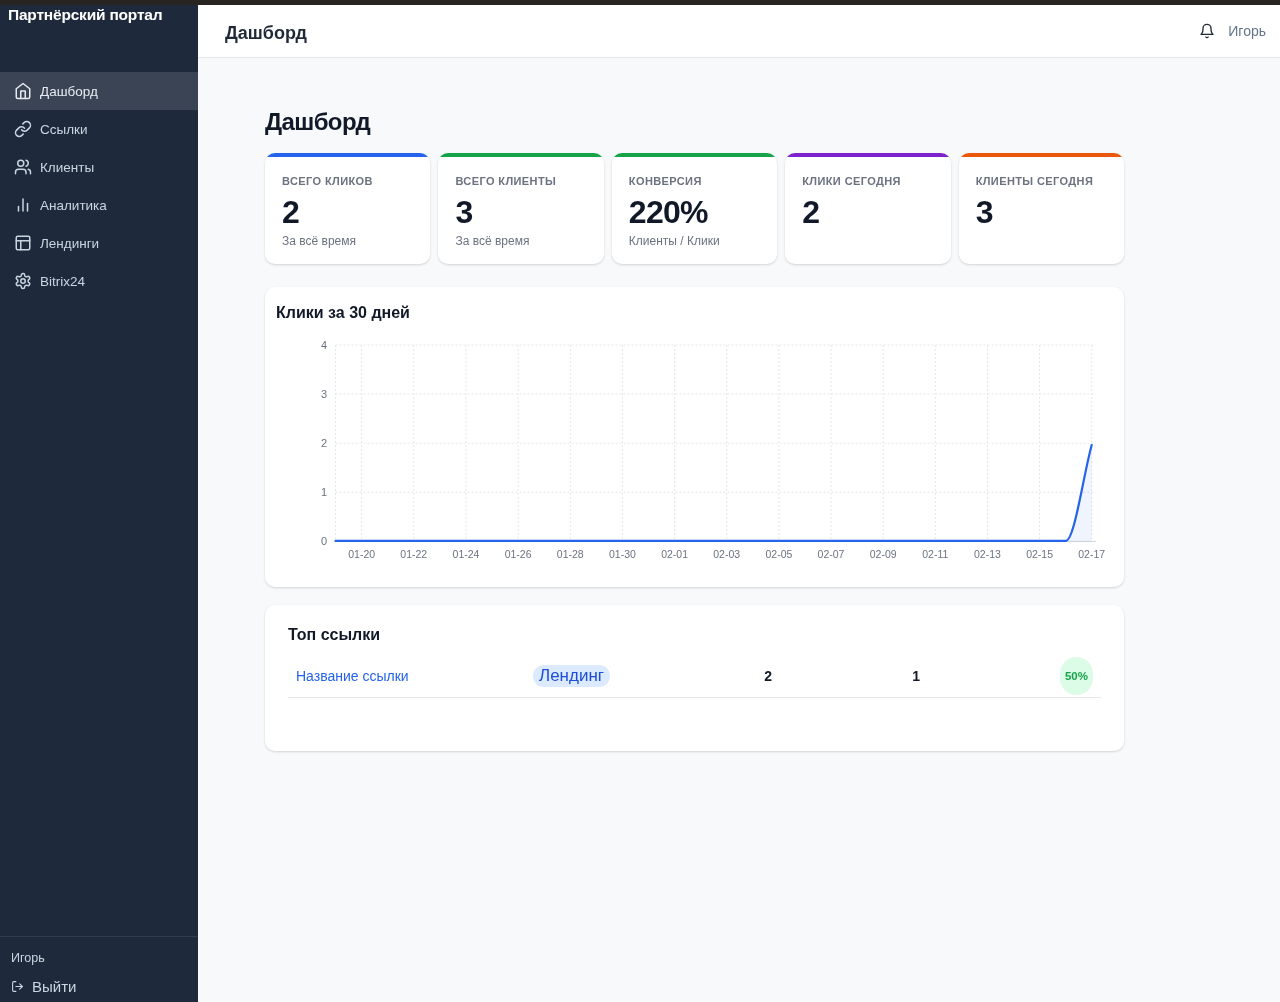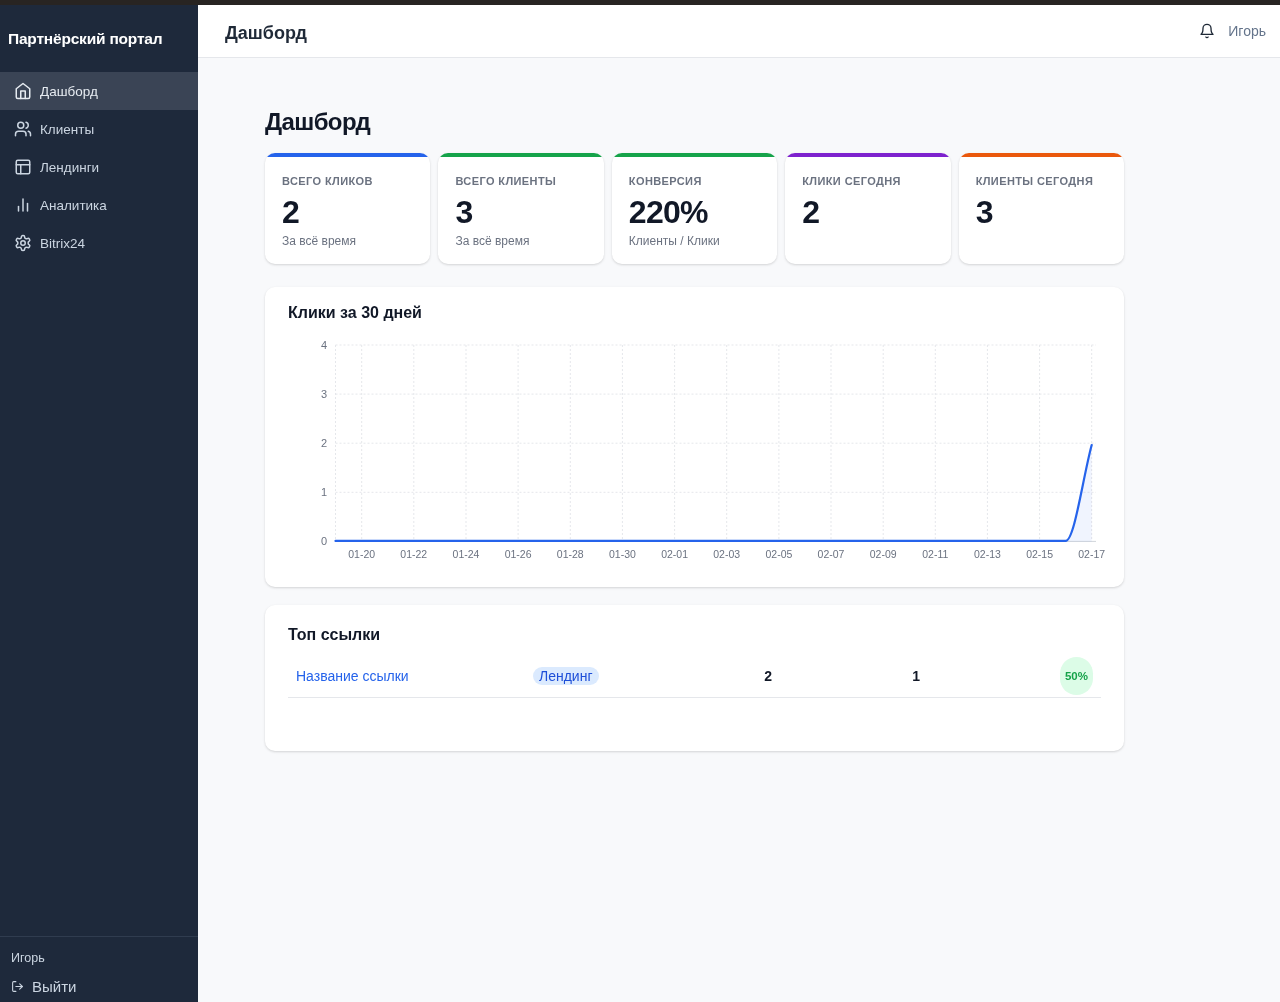--- a/index.html
+++ b/index.html
@@ -2,21 +2,21 @@
 <html lang="ru"><head>
 <meta charset="utf-8">
 <title>Партнёрский портал</title>
 <style>
   * { margin:0; padding:0; box-sizing:border-box; }
   html,body { width:1280px; height:1002px; overflow:hidden; }
   body { font-family:"Liberation Sans", sans-serif; background:#f8f9fb; position:relative; }
   .topstrip { position:absolute; left:0; top:0; width:1280px; height:5px; background:#282422; z-index:50; }
   
   .sidebar { position:absolute; left:0; top:5px; width:198px; height:997px; background:#1e293b; color:#cbd5e1; }
-  .sb-head { height:68px; display:flex; align-items:center; padding:1px 8px 0 8px; border-bottom:1px solid #303c4f; }
+  .sb-head { height:68px; display:flex; align-items:flex-start; padding:1px 8px 0 8px; border-bottom:1px solid #303c4f; }
   .sb-head h2 { font-size:15.5px; font-weight:700; color:#fff; letter-spacing:-0.2px; }
   .nav { position:absolute; top:67px; left:0; width:198px; }
   .nav a { display:flex; align-items:center; height:38px; padding:0 14px; color:#cbd5e1; text-decoration:none; font-size:13.5px; }
   .nav a.active { background:#3a4455; color:#e6ebf1; }
   .nav svg { width:18px; height:18px; margin-right:8px; flex:0 0 18px; }
   .sb-foot { position:absolute; top:931px; left:0; width:198px; height:66px; border-top:1px solid #303c4f; padding:14px 11px 0 11px; }
   .sb-user { font-size:12.5px; color:#cbd5e1; margin-bottom:13px; }
   .sb-exit { display:flex; align-items:center; font-size:15px; color:#cbd5e1; }
   .sb-exit svg { width:13px; height:13px; margin-right:8px; }
   
@@ -32,68 +32,74 @@
   .cards { position:absolute; top:95px; left:0; width:859px; display:flex; gap:8px; }
   .card { flex:1; height:111px; background:#fff; border-radius:10px; box-shadow:0 1px 3px rgba(0,0,0,.1),0 1px 2px rgba(0,0,0,.06); overflow:hidden; }
   .card .bar { height:4px; }
   .card .inner { padding:17px 17px 0 17px; }
   .card .label { font-size:11px; font-weight:600; color:#6b7280; letter-spacing:.4px; line-height:14px; }
   .card .num { font-size:32px; font-weight:700; color:#111827; margin-top:9px; line-height:30px; letter-spacing:-0.7px; }
   .card .sub { font-size:12px; color:#6b7280; margin-top:7px; }
   .panel { position:absolute; left:0; background:#fff; border-radius:10px; box-shadow:0 1px 3px rgba(0,0,0,.1),0 1px 2px rgba(0,0,0,.06); }
   .panel h3 { font-size:16px; font-weight:700; color:#111827; }
   .chartpanel { top:229px; width:859px; height:300px; }
-  .chartpanel h3 { position:absolute; left:23px; top:17px; }
+  .chartpanel h3 { position:absolute; left:11px; top:17px; }
   .tablepanel { top:547px; width:859px; height:146px; padding:21px 23px 0 23px; }
   table { width:100%; border-collapse:collapse; margin-top:12px; }
   th { font-size:11px; font-weight:600; color:#6b7280; letter-spacing:.5px; text-align:left; padding:10px 8px 10px 8px; border-bottom:1px solid #e5e7eb; }
   td { font-size:14px; color:#111827; padding:0 8px; height:41px; border-bottom:1px solid #e5e7eb; }
   th.r, td.r { text-align:right; }
   td a { color:#2563eb; text-decoration:none; font-weight:500; }
-  .badge-b { display:inline-block; background:#dbeafe; color:#1d4ed8; font-size:14px; border-radius:999px; padding:1px 6px; }
+  .badge-b { display:inline-block; background:#dbeafe; color:#1d4ed8; font-size:17px; border-radius:999px; padding:1px 6px; }
   .badge-g { display:inline-block; background:#dcfce7; color:#16a34a; font-size:11.5px; font-weight:600; border-radius:999px; padding:13px 5px; }
   td.bold { font-weight:700; }
 </style>
 </head>
 <body>
   <div class="topstrip"></div>
 
   <div class="sidebar">
     <div class="sb-head">
       <h2>Партнёрский портал</h2>
     </div>
     <nav class="nav">
       <a class="active" href="#">
         <svg viewBox="0 0 24 24" fill="none" stroke="currentColor" stroke-width="2" stroke-linecap="round" stroke-linejoin="round">
           <path d="m3 9 9-7 9 7v11a2 2 0 0 1-2 2H5a2 2 0 0 1-2-2z"></path>
           <path d="M9 22V12h6v10"></path>
         </svg>
         Дашборд</a>
       <a href="#">
         <svg viewBox="0 0 24 24" fill="none" stroke="currentColor" stroke-width="2" stroke-linecap="round" stroke-linejoin="round">
+          <path d="M10 13a5 5 0 0 0 7.54.54l3-3a5 5 0 0 0-7.07-7.07l-1.72 1.71"></path>
+          <path d="M14 11a5 5 0 0 0-7.54-.54l-3 3a5 5 0 0 0 7.07 7.07l1.71-1.71"></path>
+        </svg>
+        Ссылки</a>
+      <a href="#">
+        <svg viewBox="0 0 24 24" fill="none" stroke="currentColor" stroke-width="2" stroke-linecap="round" stroke-linejoin="round">
           <path d="M16 21v-2a4 4 0 0 0-4-4H6a4 4 0 0 0-4 4v2"></path>
           <circle cx="9" cy="7" r="4"></circle>
           <path d="M22 21v-2a4 4 0 0 0-3-3.87"></path>
           <path d="M16 3.13a4 4 0 0 1 0 7.75"></path>
         </svg>
         Клиенты</a>
       <a href="#">
         <svg viewBox="0 0 24 24" fill="none" stroke="currentColor" stroke-width="2" stroke-linecap="round" stroke-linejoin="round">
+          <line x1="18" y1="20" x2="18" y2="10"></line>
+          <line x1="12" y1="20" x2="12" y2="4"></line>
+          <line x1="6" y1="20" x2="6" y2="14"></line>
+        </svg>
+        Аналитика</a>
+      <a href="#">
+        <svg viewBox="0 0 24 24" fill="none" stroke="currentColor" stroke-width="2" stroke-linecap="round" stroke-linejoin="round">
           <rect x="3" y="3" width="18" height="18" rx="2"></rect>
           <path d="M3 9h18"></path>
           <path d="M9 21V9"></path>
         </svg>
         Лендинги</a>
-      <a href="#">
-        <svg viewBox="0 0 24 24" fill="none" stroke="currentColor" stroke-width="2" stroke-linecap="round" stroke-linejoin="round">
-          <line x1="18" y1="20" x2="18" y2="10"></line>
-          <line x1="12" y1="20" x2="12" y2="4"></line>
-          <line x1="6" y1="20" x2="6" y2="14"></line>
-        </svg>
-        Аналитика</a>
       <a href="#">
         <svg viewBox="0 0 24 24" fill="none" stroke="currentColor" stroke-width="2" stroke-linecap="round" stroke-linejoin="round">
           <path d="M12.22 2h-.44a2 2 0 0 0-2 2v.18a2 2 0 0 1-1 1.73l-.43.25a2 2 0 0 1-2 0l-.15-.08a2 2 0 0 0-2.73.73l-.22.38a2 2 0 0 0 .73 2.73l.15.1a2 2 0 0 1 1 1.72v.51a2 2 0 0 1-1 1.74l-.15.09a2 2 0 0 0-.73 2.73l.22.38a2 2 0 0 0 2.73.73l.15-.08a2 2 0 0 1 2 0l.43.25a2 2 0 0 1 1 1.73V20a2 2 0 0 0 2 2h.44a2 2 0 0 0 2-2v-.18a2 2 0 0 1 1-1.73l.43-.25a2 2 0 0 1 2 0l.15.08a2 2 0 0 0 2.73-.73l.22-.39a2 2 0 0 0-.73-2.73l-.15-.08a2 2 0 0 1-1-1.74v-.5a2 2 0 0 1 1-1.74l.15-.09a2 2 0 0 0 .73-2.73l-.22-.38a2 2 0 0 0-2.73-.73l-.15.08a2 2 0 0 1-2 0l-.43-.25a2 2 0 0 1-1-1.73V4a2 2 0 0 0-2-2z"></path>
           <circle cx="12" cy="12" r="3"></circle>
         </svg>
         Bitrix24</a>
     </nav>
     <div class="sb-foot">
       <div class="sb-user">Игорь</div>
       <div class="sb-exit">

